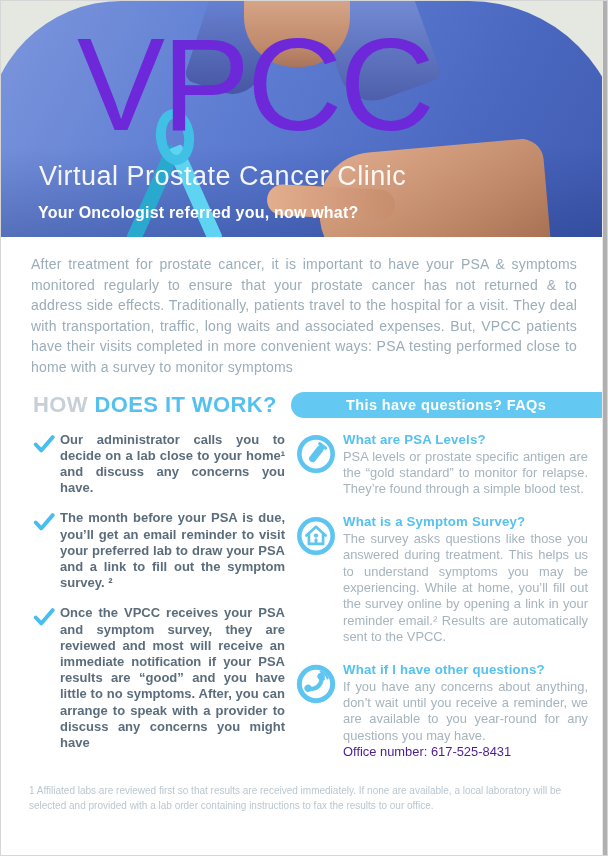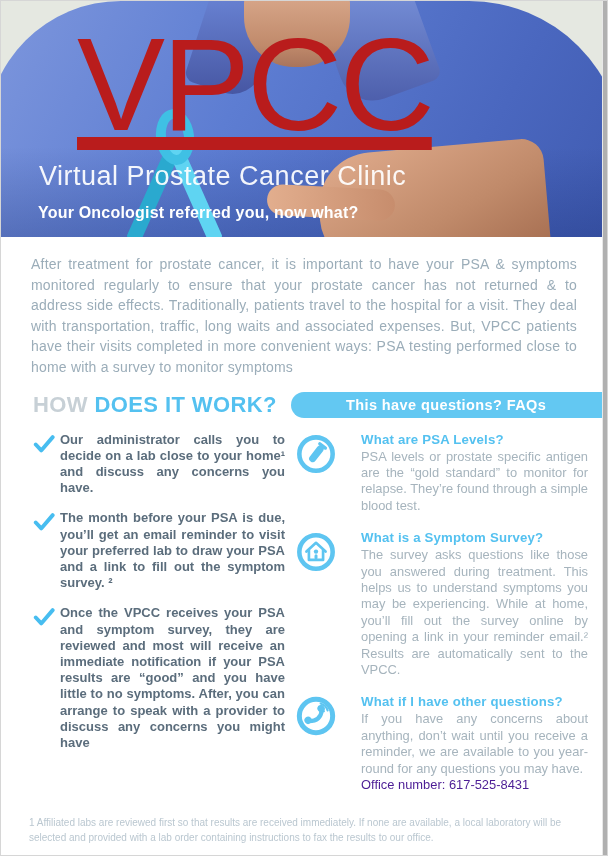--- a/index.html
+++ b/index.html
@@ -67,21 +67,21 @@
     position:absolute; left:28px; top:38px; width:15px; height:102px;
     background:#2aa9cf; border-radius:3px; transform-origin:50% 0; transform:rotate(24deg); z-index:1;
   }
   .ribbon .tail-r {
     position:absolute; left:28px; top:38px; width:15px; height:102px;
     background:#5fd4f2; border-radius:3px; transform-origin:50% 0; transform:rotate(-24deg); z-index:1;
   }
   .hero-text { position:absolute; left:0; top:0; width:100%; height:100%; z-index:6; }
   .logo {
     position:absolute; left:76px; top:18px;
-    font-size:132px; line-height:1; color:#b91c1c; font-weight:400; letter-spacing:-3px;text-decoration:underline;
+    font-size:132px; line-height:1; color:#6d28d9; font-weight:400; letter-spacing:-3px;
   }
   .subtitle {
     position:absolute; left:38px; top:160px;
     font-size:27px; color:rgba(255,255,255,0.93); font-weight:400; letter-spacing:0.5px;
   }
   .tagline {
     position:absolute; left:37px; top:203px;
     font-size:16px; color:#ffffff; font-weight:bold; letter-spacing:0.2px;
   }
 
@@ -106,21 +106,21 @@
     color:#5b6d7c; text-align:justify;
   }
 
   .right-col { flex:1; padding-right:5px; }
   .faq-banner {
     height:26px; background:#63c8f2; border-radius:13px 0 0 13px;
     color:#ffffff; font-weight:bold; font-size:14.5px; letter-spacing:0.4px;
     padding-left:55px; display:flex; align-items:center;
   }
   .faq-list { padding:14px 14px 0 5px; }
-  .faq-item { display:flex; gap:25px; margin-bottom:16px; }
+  .faq-item { display:flex; gap:7px; margin-bottom:16px; }
   .faq-icon { flex:0 0 40px; padding-top:2px; }
   .faq-q { font-size:13.2px; font-weight:bold; color:#54c1f0; letter-spacing:0.2px; margin-bottom:2px; }
   .faq-a { font-size:12.9px; color:#a6b4bd; line-height:16.4px; text-align:justify; }
   .faq-line { font-size:12.9px; color:#4c1d95; line-height:16.4px; }
 
   
   .footnotes { margin:6px 28px 0 28px; font-size:10px; line-height:15px; color:#bac7d0; }
 </style>
 </head>
 <body>

